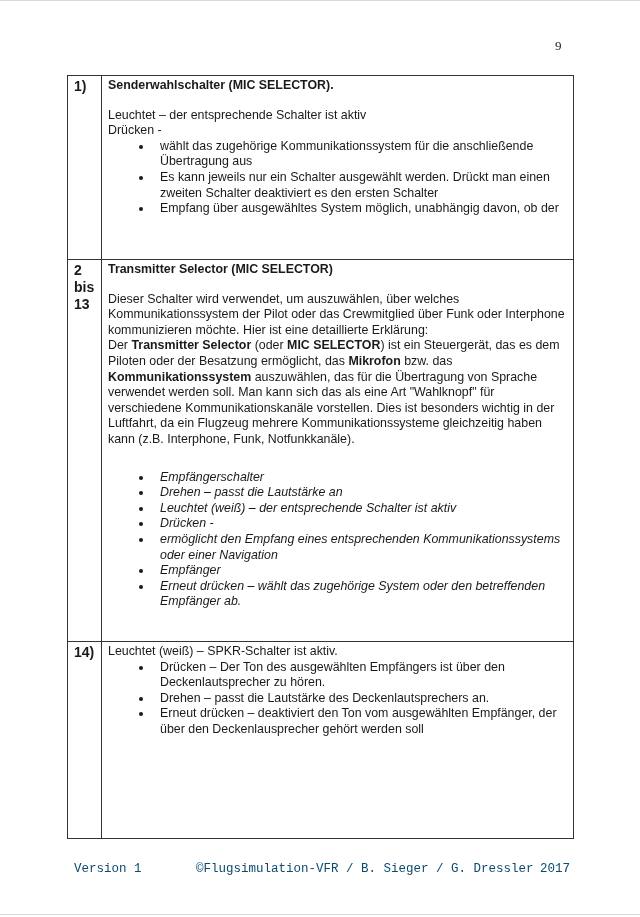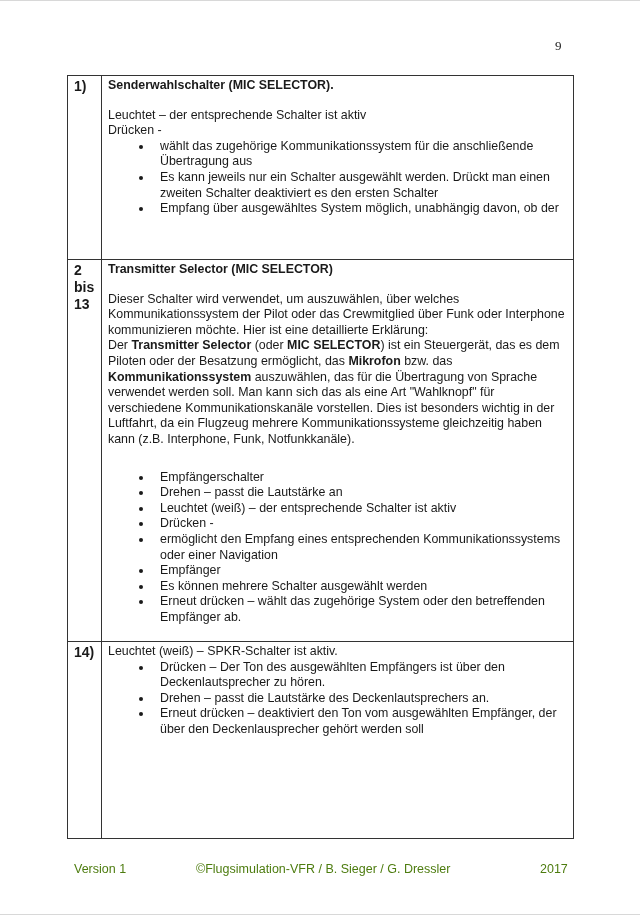--- a/index.html
+++ b/index.html
@@ -23,23 +23,23 @@
   }
   .content { flex: 1; padding: 2px 6px 0 6px; font-size: 12.4px; line-height: 15.6px; }
   .title { font-weight: bold; font-size: 12.4px; margin-bottom: 14px; }
   .para { margin: 0; }
   .para + .para { }
   ul { margin: 0; padding-left: 40px; list-style: none; }
   ul li { position: relative; margin-left: 12px; }
   ul li::before {
     content: ""; position: absolute; left: -21px; top: 6px; width: 4px; height: 4px; border-radius: 50%; background: #1a1a1a;
   }
-  .after-para-list { margin-top: 14px; }
+  .after-para-list { margin-top: 14px; font-style: italic; }
   .footer {
-    position: absolute; top: 862px; font-family: Liberation Sans, sans-serif; font-size: 12.5px; color: #4d7c0f;
+    position: absolute; top: 862px; font-family: Liberation Mono, monospace; font-size: 12.5px; color: #0c4a6e;
   }
   b { font-weight: bold; }
 </style>
 </head>
 <body>
 
 <div class="page-top-line"></div>
 
 <div class="page-number">9</div>
 
@@ -69,21 +69,20 @@
       <div class="title">Transmitter Selector (MIC SELECTOR)</div>
       <p class="para">Dieser Schalter wird verwendet, um auszuwählen, über welches Kommunikationssystem der Pilot oder das Crewmitglied über Funk oder Interphone kommunizieren möchte. Hier ist eine detaillierte Erklärung:</p>
       <p class="para"><span>Der </span><b>Transmitter Selector</b><span> (oder </span><b>MIC SELECTOR</b><span>) ist ein Steuergerät, das es dem Piloten oder der Besatzung ermöglicht, das </span><b>Mikrofon</b><span> bzw. das </span><b>Kommunikationssystem</b><span> auszuwählen, das für die Übertragung von Sprache verwendet werden soll. Man kann sich das als eine Art "Wahlknopf" für verschiedene Kommunikationskanäle vorstellen. Dies ist besonders wichtig in der Luftfahrt, da ein Flugzeug mehrere Kommunikationssysteme gleichzeitig haben kann (z.B. Interphone, Funk, Notfunkkanäle).</span></p>
       <ul class="after-para-list" style="margin-top:22px;">
         <li>Empfängerschalter</li>
         <li>Drehen – passt die Lautstärke an</li>
         <li>Leuchtet (weiß) – der entsprechende Schalter ist aktiv</li>
         <li>Drücken -</li>
         <li>ermöglicht den Empfang eines entsprechenden Kommunikationssystems oder einer Navigation</li>
         <li>Empfänger</li>
-        <li>Es können mehrere Schalter ausgewählt werden</li>
         <li>Erneut drücken – wählt das zugehörige System oder den betreffenden Empfänger ab.</li>
       </ul>
     </div>
   </div>
 
   <div class="row" style="height:197px;">
     <div class="num">14)</div>
     <div class="content">
       <div class="para">Leuchtet (weiß) – SPKR-Schalter ist aktiv.</div>
       <ul>

